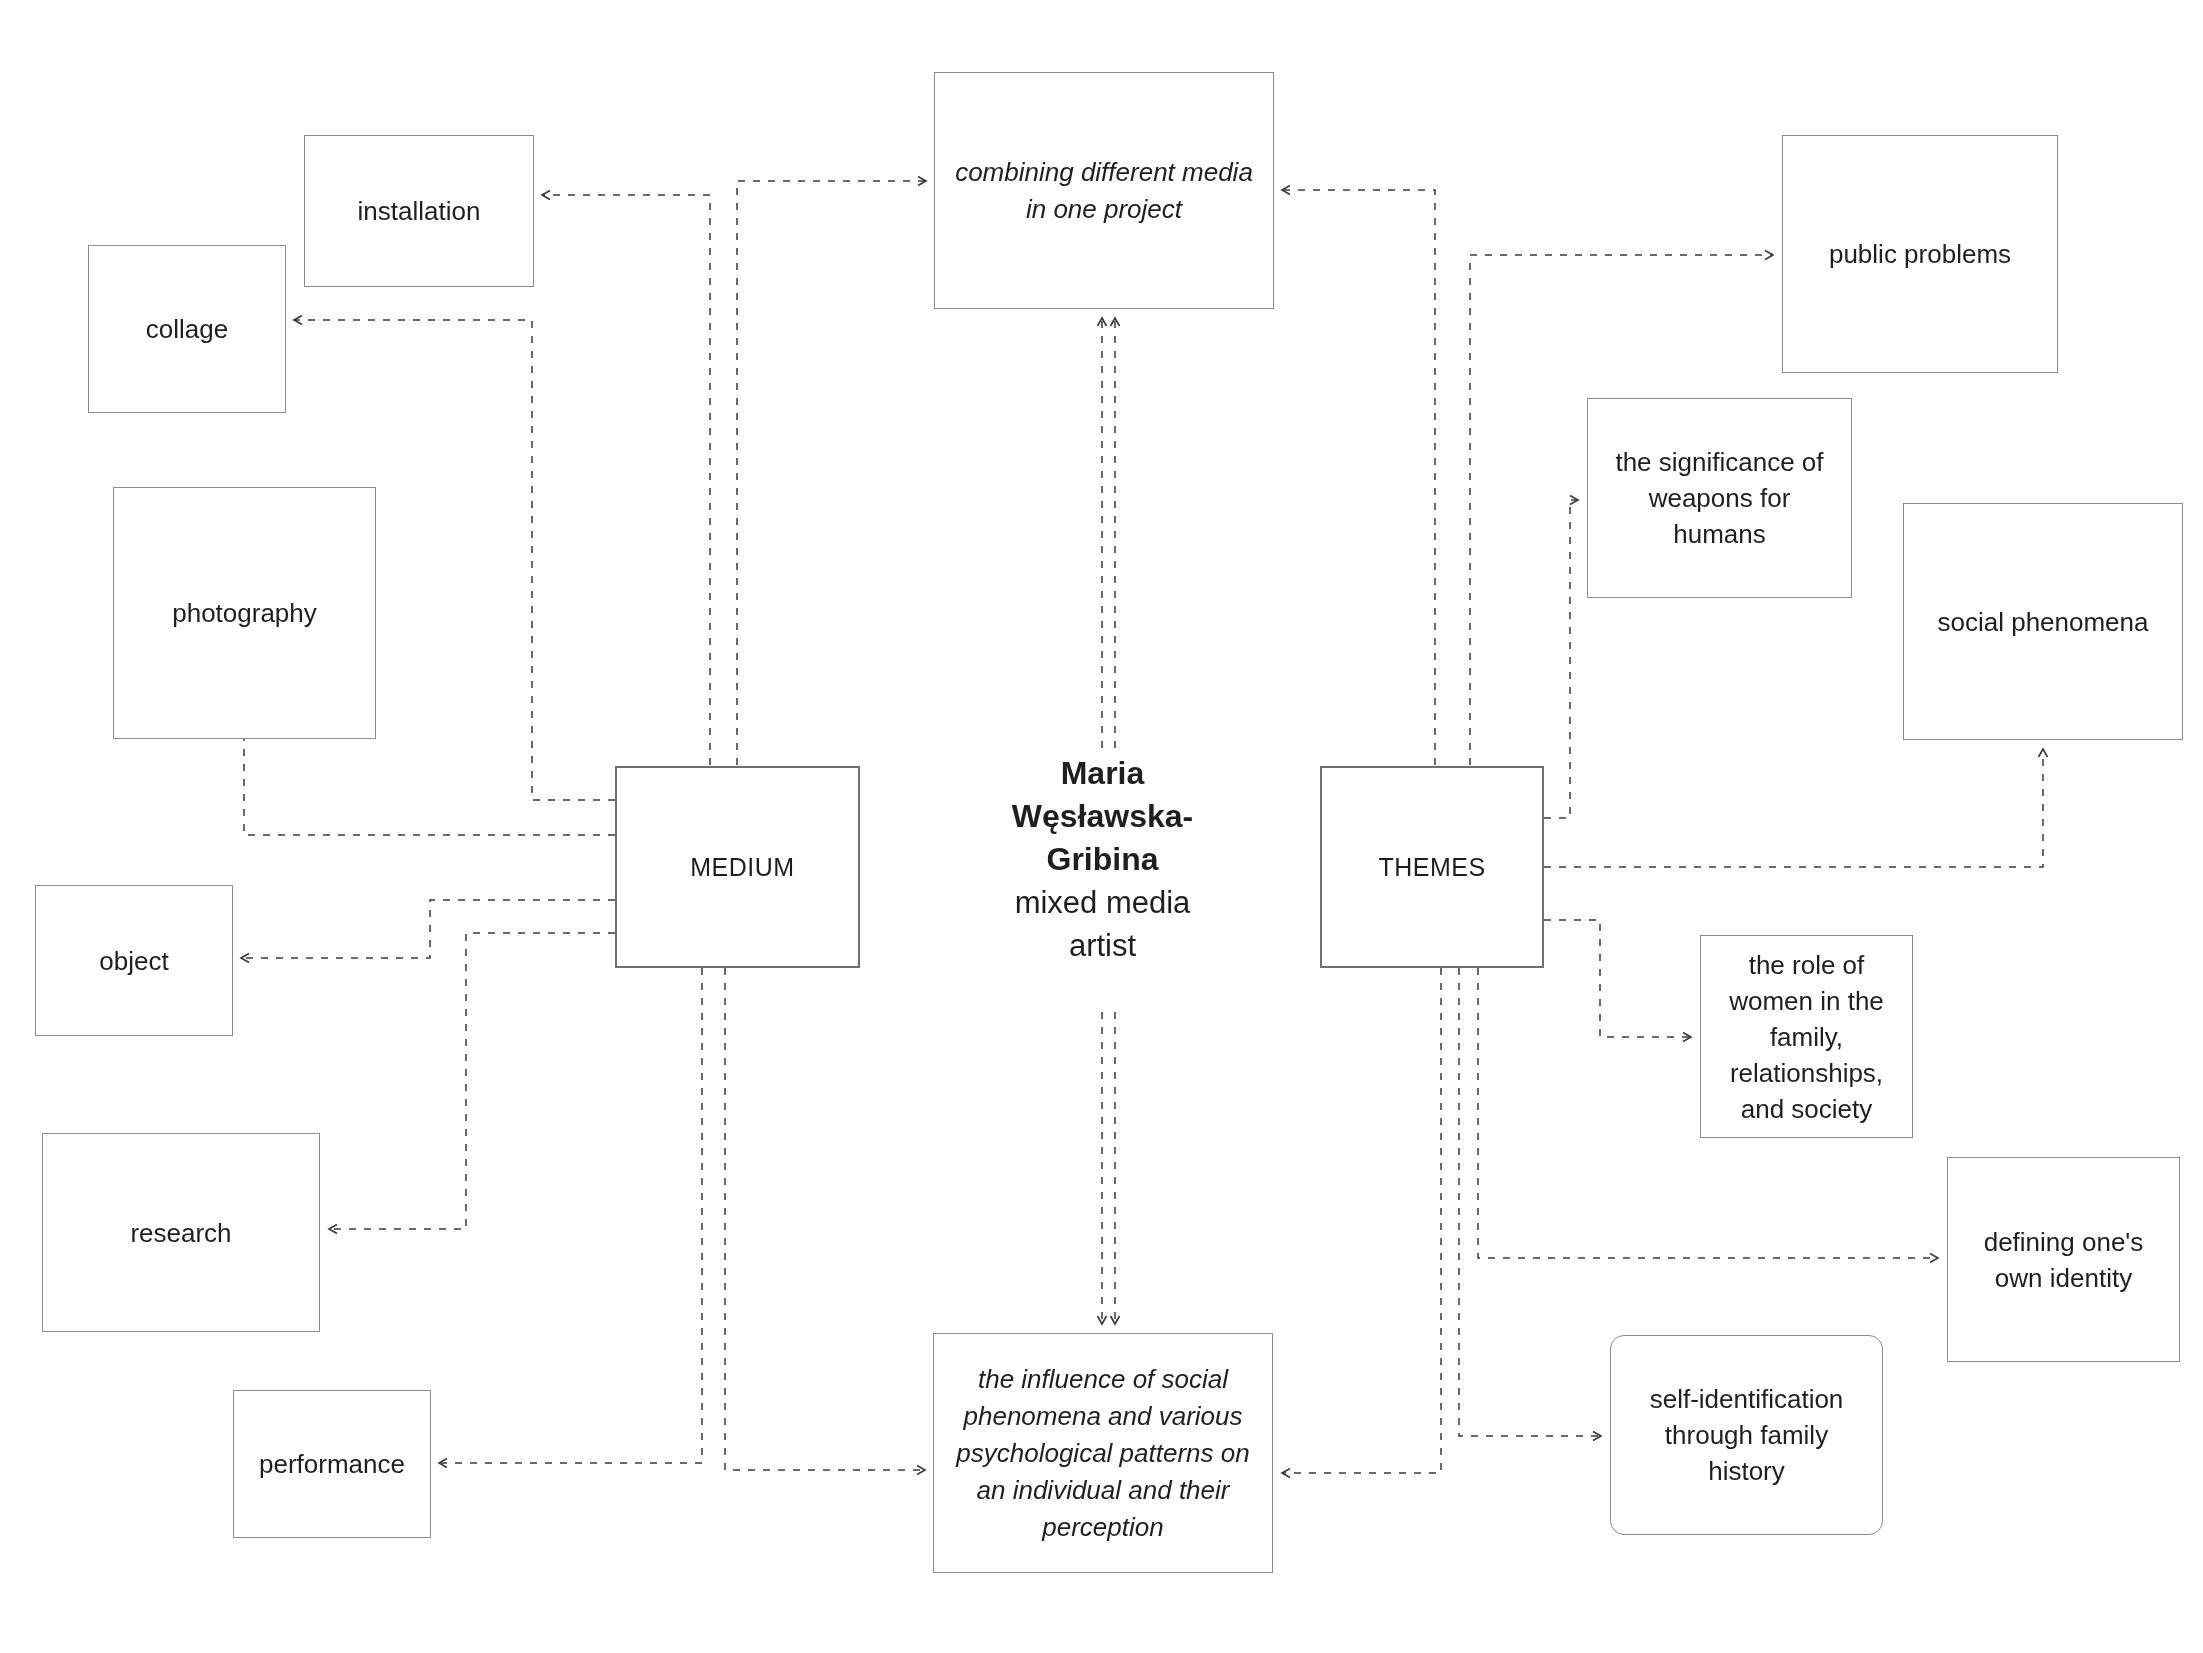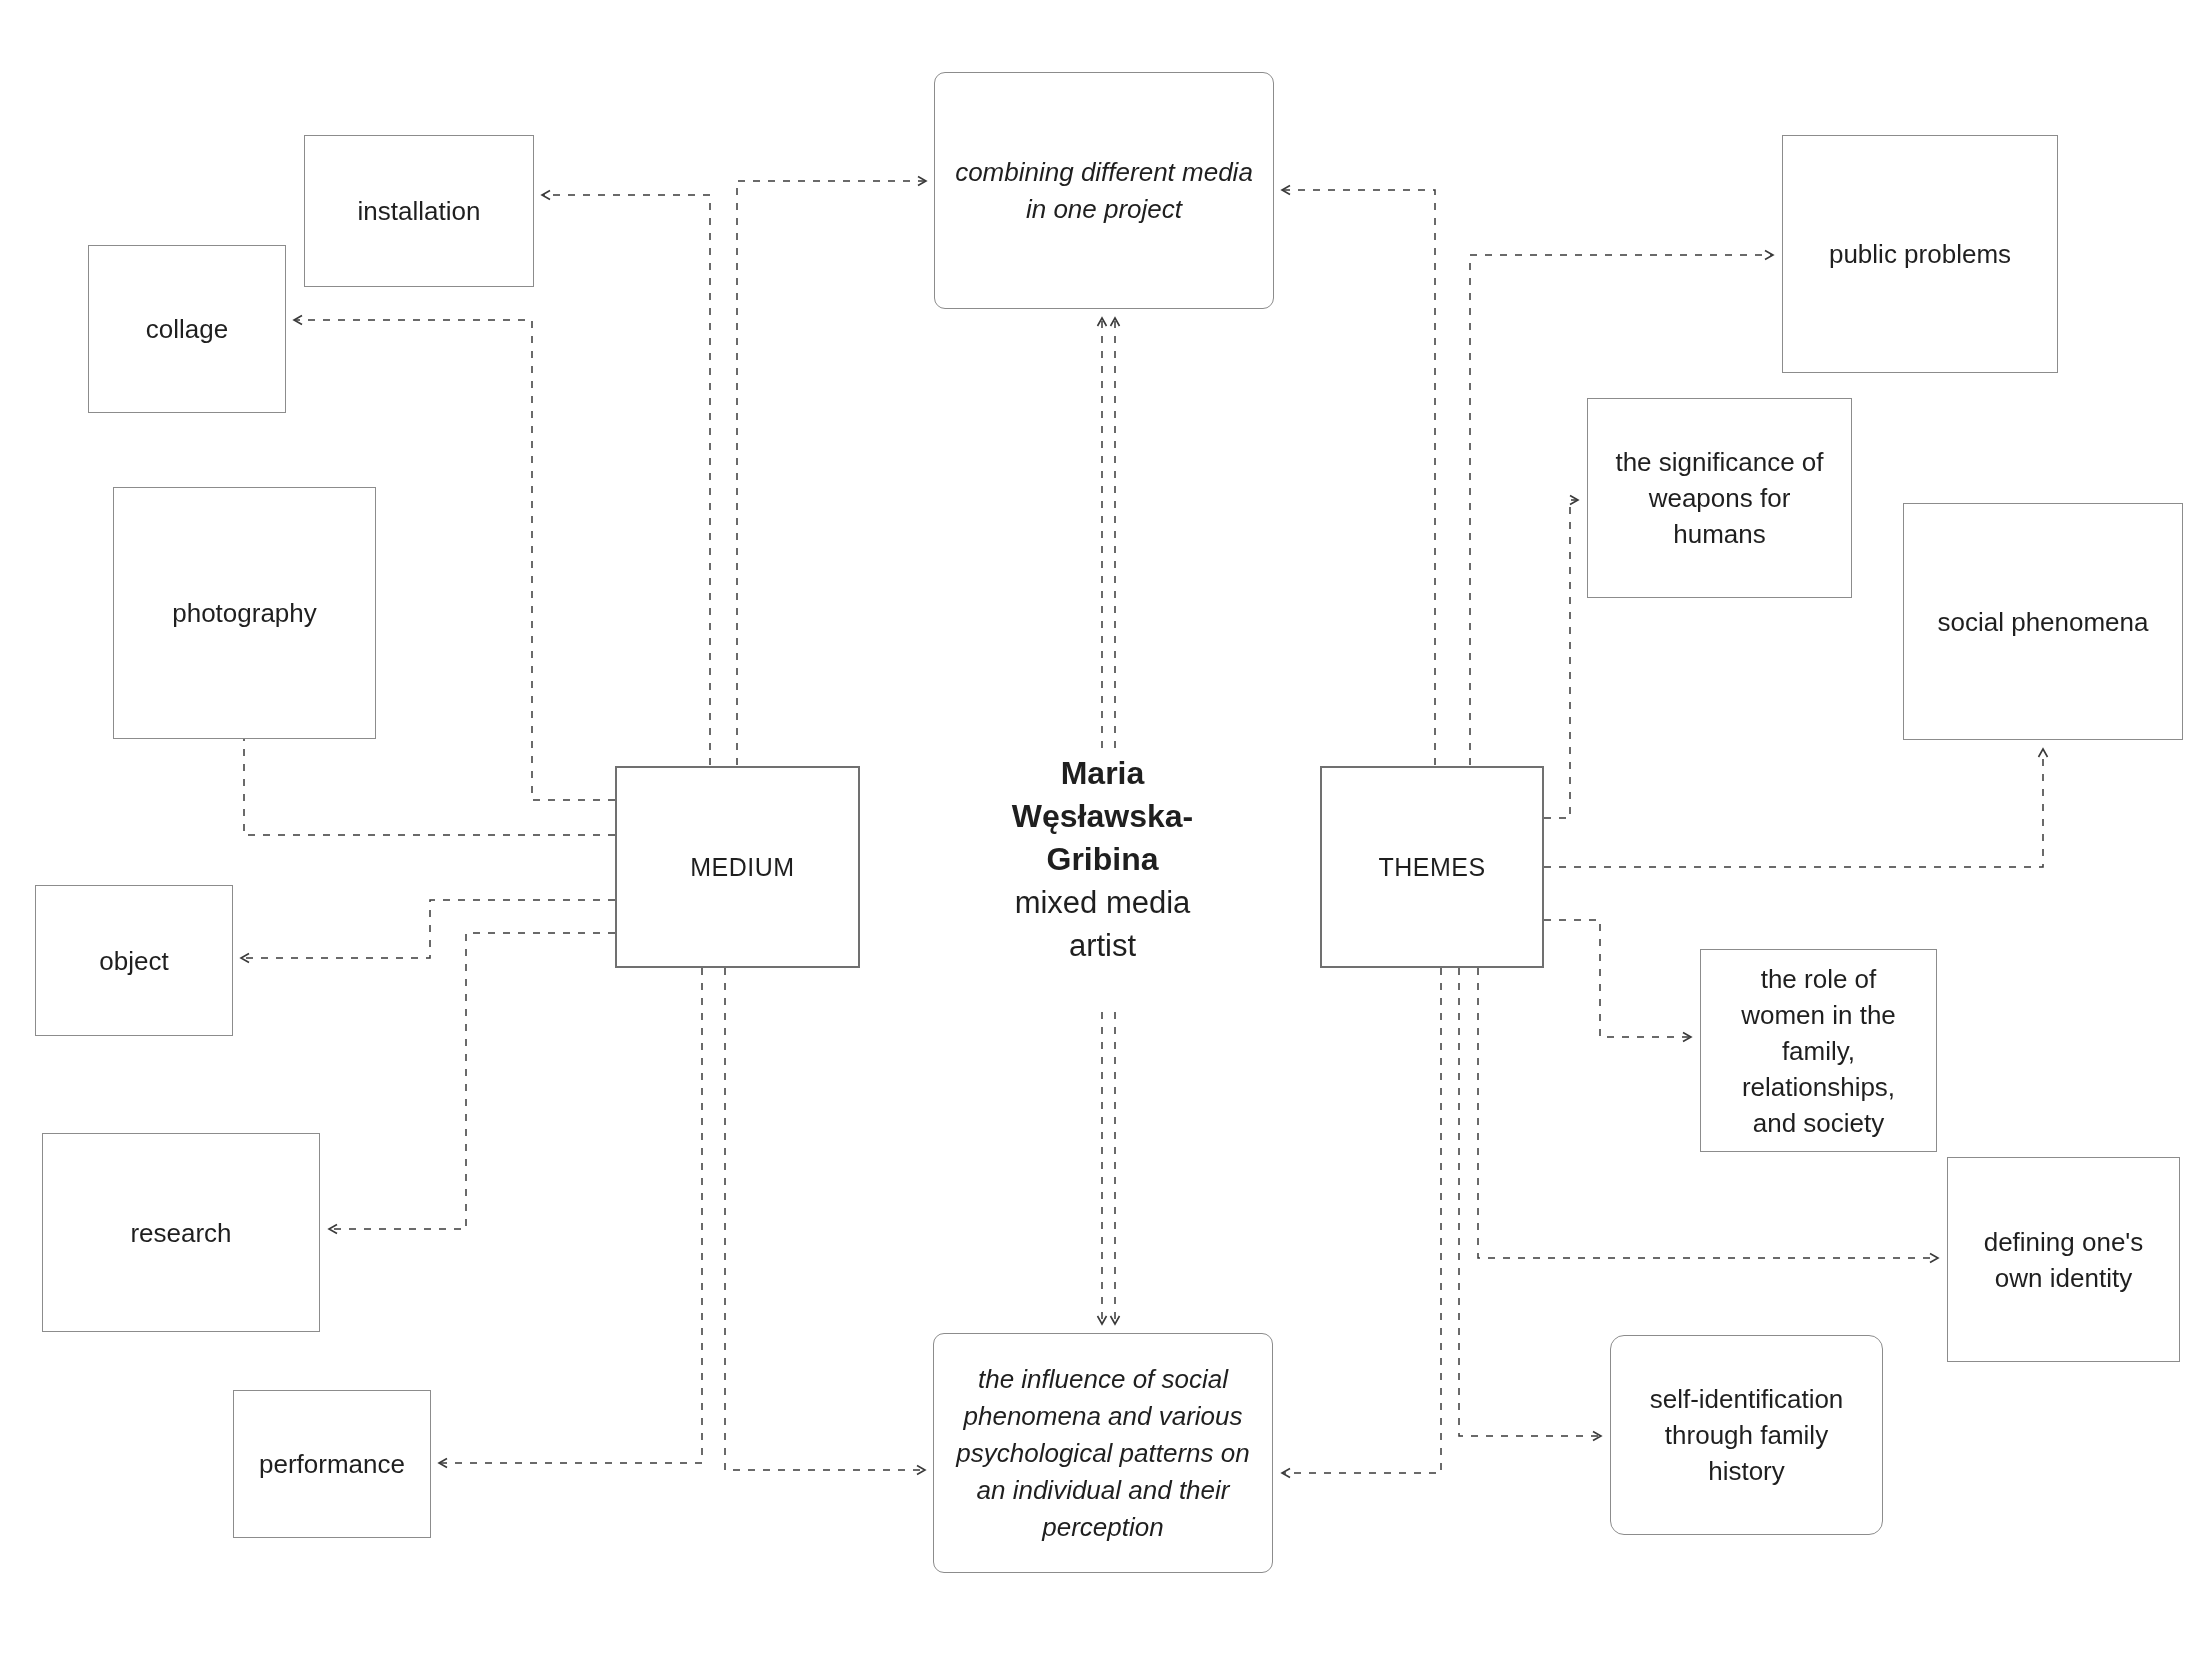--- a/index.html
+++ b/index.html
@@ -37,21 +37,20 @@
   }
   .node.hub {
     border: 2px solid #707070;
     font-size: 25px;
     letter-spacing: 0.5px;
   }
   .node.italic-note {
     font-style: italic;
     font-size: 26px;
     line-height: 37px;
-    border-radius: 11px;
   }
   .center-block {
     position: absolute;
     left: 930px;
     top: 752px;
     width: 345px;
     text-align: center;
   }
   .center-name {
     font-weight: bold;
@@ -142,21 +141,21 @@
 
   <div class="node" style="left:1782px; top:135px; width:276px; height:238px;">
     <span>public problems</span>
   </div>
   <div class="node" style="left:1587px; top:398px; width:265px; height:200px;">
     <span>the significance of weapons for humans</span>
   </div>
   <div class="node" style="left:1903px; top:503px; width:280px; height:237px;">
     <span>social phenomena</span>
   </div>
-  <div class="node" style="left:1700px; top:935px; width:237px; height:203px;margin-top:14px;">
+  <div class="node" style="left:1700px; top:935px; width:213px; height:203px;">
     <span>the role of women in the family, relationships, and society</span>
   </div>
   <div class="node" style="left:1947px; top:1157px; width:233px; height:205px;">
     <span>defining one's own identity</span>
   </div>
   <div class="node" style="left:1610px; top:1335px; width:273px; height:200px;border-radius:14px;">
     <span>self-identification through family history</span>
   </div>
 
 </div>

